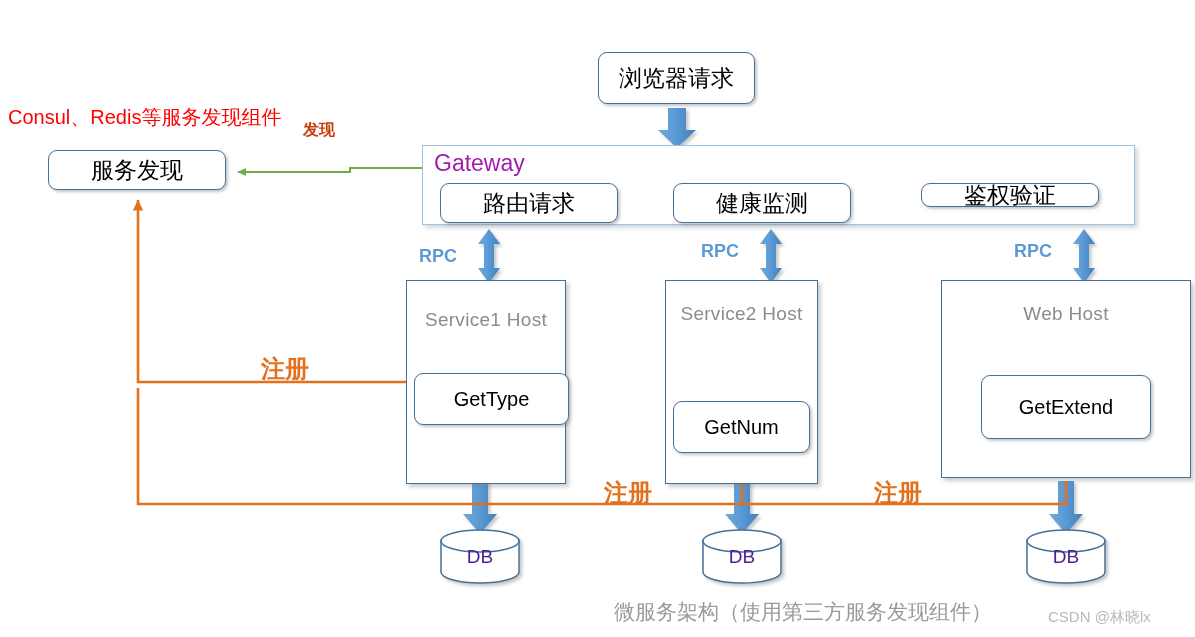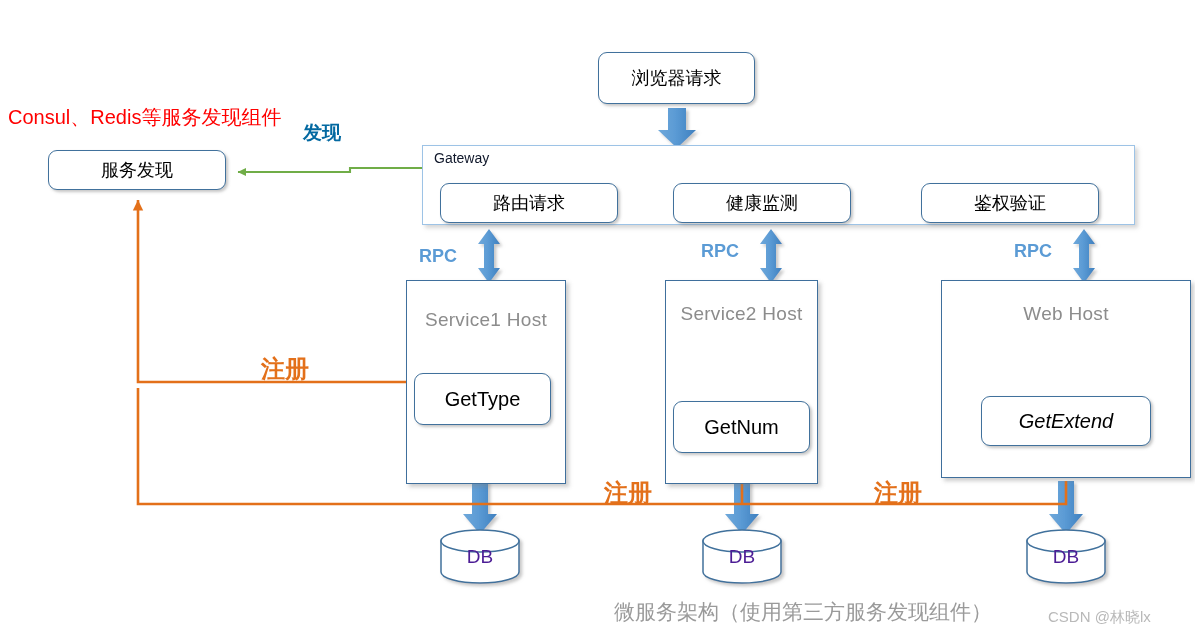--- a/index.html
+++ b/index.html
@@ -55,36 +55,36 @@
   }
   .gateway-box {
     position: absolute;
     box-sizing: border-box;
     background: #ffffff;
     border: 1.2px solid #9dc3e6;
     box-shadow: 3px 3px 4px rgba(140,140,140,0.35);
   }
   .gateway-title {
     position: absolute;
-    color: #0f172a;
-    font-size: 14px;
+    color: #a21caf;
+    font-size: 23px;
   }
 
   
   .label {
     position: absolute;
     white-space: nowrap;
   }
   .label-red {
     color: #ff0000;
     font-size: 20px;
   }
   .label-green {
-    color: #0369a1;
-    font-size: 19px;
+    color: #c2410c;
+    font-size: 16px;
     font-weight: bold;
   }
   .label-blue {
     color: #5b9bd5;
     font-size: 18px;
     font-weight: bold;
   }
   .label-orange {
     color: #e3701a;
     font-size: 24px;
@@ -96,21 +96,21 @@
     font-size: 21px;
     white-space: nowrap;
   }
   .watermark {
     position: absolute;
     color: #b9b9b9;
     font-size: 15px;
     white-space: nowrap;
   }
 
-  .cn { font-size: 18px; align-items: center; }
+  .cn { font-size: 23px; align-items: center; }
   .en { font-size: 20px; }
   .db-wrap {
     position: absolute;
   }
   .db-label {
     position: absolute;
     left: 0; right: 0;
     text-align: center;
     font-size: 19px;
     color: #4c1d95;
@@ -209,46 +209,46 @@
   <div class="gateway-box" style="left:422px; top:145px; width:713px; height:80px;">
   </div>
   <div class="gateway-title" style="left:434px; top:150px;">Gateway</div>
 
   <div class="rounded-box cn" style="left:440px; top:183px; width:178px; height:40px;">
     <span>路由请求</span>
   </div>
   <div class="rounded-box cn" style="left:673px; top:183px; width:178px; height:40px;">
     <span>健康监测</span>
   </div>
-  <div class="rounded-box cn" style="left:921px; top:183px; width:178px; height:40px;">
+  <div class="rounded-box cn" style="left:921px; top:183px; width:178px; height:24px;">
     <span>鉴权验证</span>
   </div>
 
   <div class="label label-blue" style="left:419px; top:246px;">RPC</div>
   <div class="label label-blue" style="left:701px; top:241px;">RPC</div>
   <div class="label label-blue" style="left:1014px; top:241px;">RPC</div>
 
   <div class="host-box" style="left:406px; top:280px; width:160px; height:204px;">
     <div class="host-title" style="top:28px;">Service1 Host</div>
   </div>
-  <div class="rounded-box en" style="left:414px; top:373px; width:137px; height:52px;">
+  <div class="rounded-box en" style="left:414px; top:373px; width:155px; height:52px;">
     <span>GetType</span>
   </div>
 
   <div class="host-box" style="left:665px; top:280px; width:153px; height:204px;">
     <div class="host-title" style="top:22px;">Service2 Host</div>
   </div>
   <div class="rounded-box en" style="left:673px; top:372px; width:137px; height:52px;margin-top:29px;">
     <span>GetNum</span>
   </div>
 
   <div class="host-box" style="left:941px; top:280px; width:250px; height:198px;">
     <div class="host-title" style="top:22px;text-align:center;">Web Host</div>
   </div>
-  <div class="rounded-box en" style="left:981px; top:396px; width:170px; height:50px;font-style:italic;">
+  <div class="rounded-box en" style="left:981px; top:375px; width:170px; height:64px;">
     <span>GetExtend</span>
   </div>
 
   <div class="label label-orange" style="left:261px; top:353px;">注册</div>
   <div class="label label-orange" style="left:604px; top:477px;">注册</div>
   <div class="label label-orange" style="left:874px; top:477px;">注册</div>
 
   <div class="db-wrap" style="left:441px; top:546px; width:78px; height:26px;">
     <div class="db-label">DB</div>
   </div>

